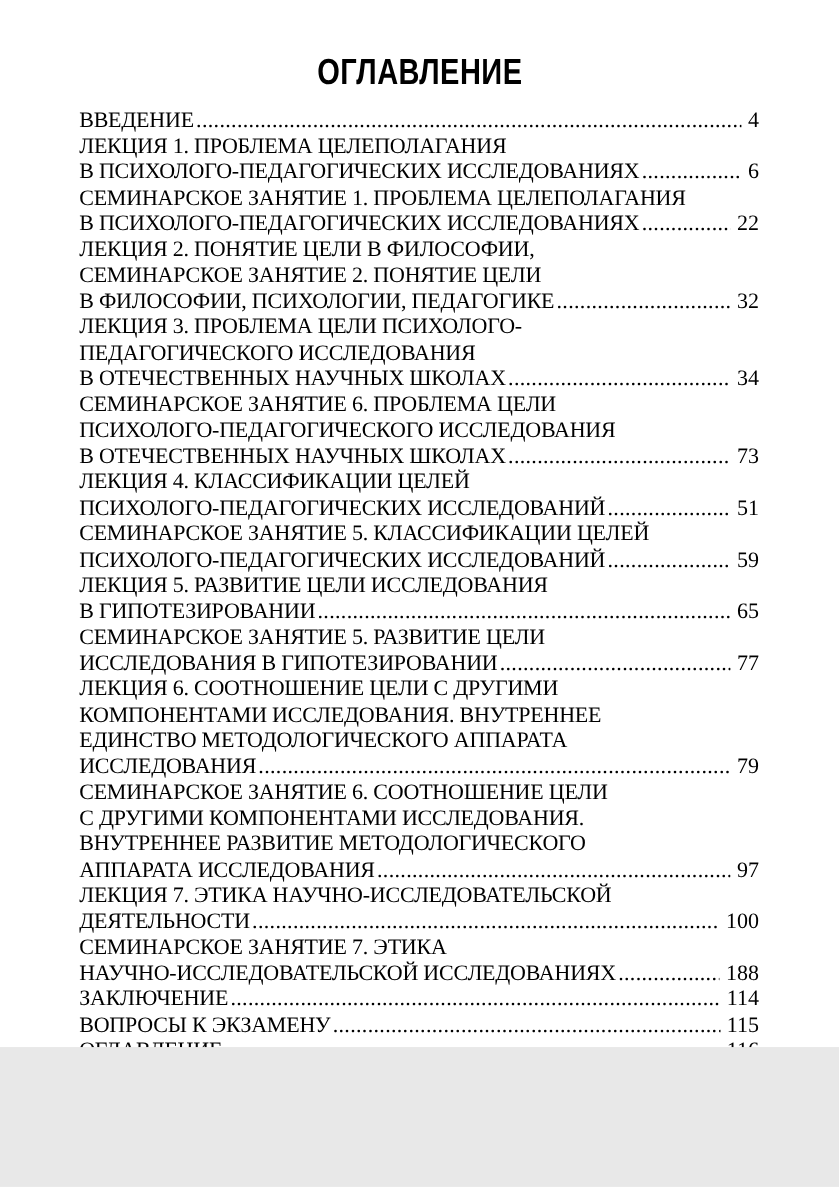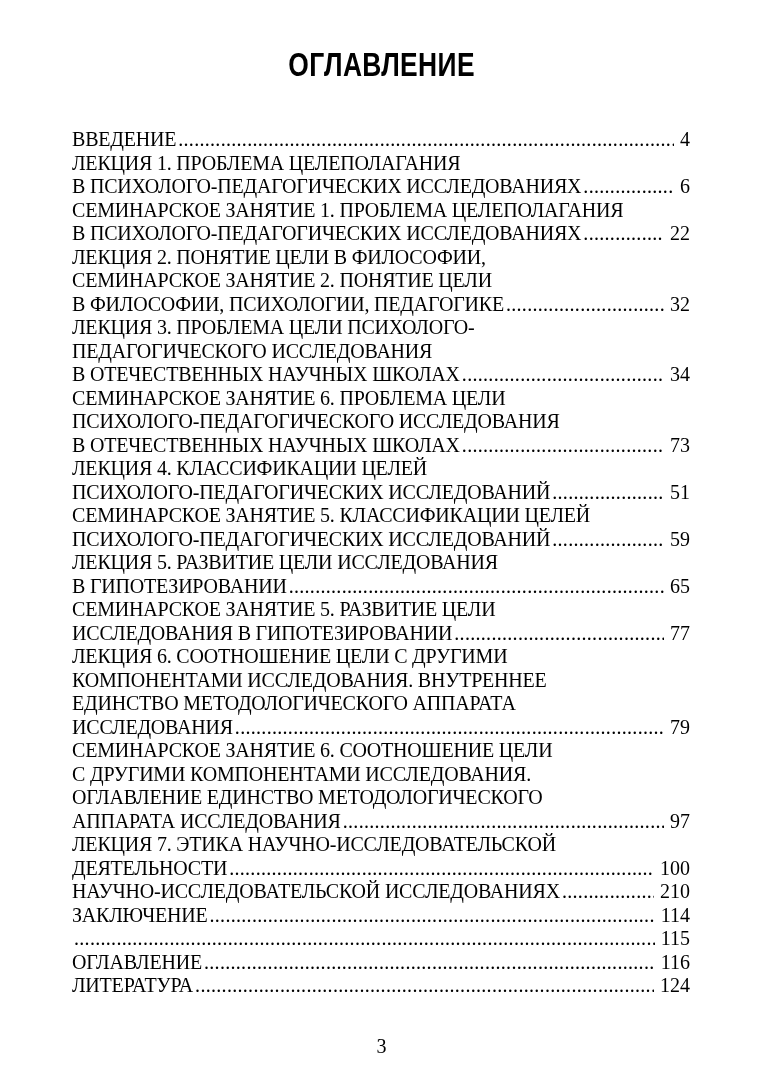--- a/index.html
+++ b/index.html
@@ -1,19 +1,19 @@
 <!DOCTYPE html>
 <html><head>
 <meta charset="utf-8">
 <style>
   html, body { margin: 0; padding: 0; background: #e8e8e8; }
   .page {
     position: relative;
     width: 763px;
-    height: 1079px;
+    height: 952px;
     background: #ffffff;
     color: #000000;
     font-family: "Liberation Serif", "DejaVu Serif", serif;
     overflow: hidden;
     margin: 0 auto;
   }
   .doc-title {
     position: absolute;
     top: 48px;
     left: 0;
@@ -32,21 +32,20 @@
     letter-spacing: 0.5px;
   }
   .toc {
     position: absolute;
     top: 98px;
     left: 72px;
     right: 73px;
     font-size: 20px;
     line-height: 23.5px;
     letter-spacing: -0.2px;
-    margin-top: 30px;
   }
   .toc-line {
     display: flex;
     align-items: baseline;
     white-space: nowrap;
   }
   .toc-text { flex: 0 0 auto; }
   .dot-leader {
     flex: 1 1 auto;
     overflow: hidden;
@@ -181,46 +180,50 @@
         <span class="dot-leader"></span>
         <span class="toc-page-num">79</span>
       </div>
       <div class="toc-line">
         <span class="toc-text">СЕМИНАРСКОЕ ЗАНЯТИЕ 6. СООТНОШЕНИЕ ЦЕЛИ</span>
       </div>
       <div class="toc-line">
         <span class="toc-text">С ДРУГИМИ КОМПОНЕНТАМИ ИССЛЕДОВАНИЯ.</span>
       </div>
       <div class="toc-line">
-        <span class="toc-text">ОГЛАВЛЕНИЕ ЕДИНСТВО МЕТОДОЛОГИЧЕСКОГО</span>
+        <span class="toc-text">ВНУТРЕННЕЕ РАЗВИТИЕ МЕТОДОЛОГИЧЕСКОГО</span>
       </div>
       <div class="toc-line">
         <span class="toc-text">АППАРАТА ИССЛЕДОВАНИЯ</span>
         <span class="dot-leader"></span>
         <span class="toc-page-num">97</span>
       </div>
       <div class="toc-line">
         <span class="toc-text">ЛЕКЦИЯ 7. ЭТИКА НАУЧНО-ИССЛЕДОВАТЕЛЬСКОЙ</span>
       </div>
       <div class="toc-line">
         <span class="toc-text">ДЕЯТЕЛЬНОСТИ</span>
         <span class="dot-leader"></span>
         <span class="toc-page-num">100</span>
       </div>
       <div class="toc-line">
+        <span class="toc-text">СЕМИНАРСКОЕ ЗАНЯТИЕ 7. ЭТИКА</span>
+      </div>
+      <div class="toc-line">
         <span class="toc-text">НАУЧНО-ИССЛЕДОВАТЕЛЬСКОЙ ИССЛЕДОВАНИЯХ</span>
         <span class="dot-leader"></span>
-        <span class="toc-page-num">210</span>
+        <span class="toc-page-num">188</span>
       </div>
       <div class="toc-line">
         <span class="toc-text">ЗАКЛЮЧЕНИЕ</span>
         <span class="dot-leader"></span>
         <span class="toc-page-num">114</span>
       </div>
       <div class="toc-line">
+        <span class="toc-text">ВОПРОСЫ К ЭКЗАМЕНУ</span>
         <span class="dot-leader"></span>
         <span class="toc-page-num">115</span>
       </div>
       <div class="toc-line">
         <span class="toc-text">ОГЛАВЛЕНИЕ</span>
         <span class="dot-leader"></span>
         <span class="toc-page-num">116</span>
       </div>
       <div class="toc-line">
         <span class="toc-text">ЛИТЕРАТУРА</span>

